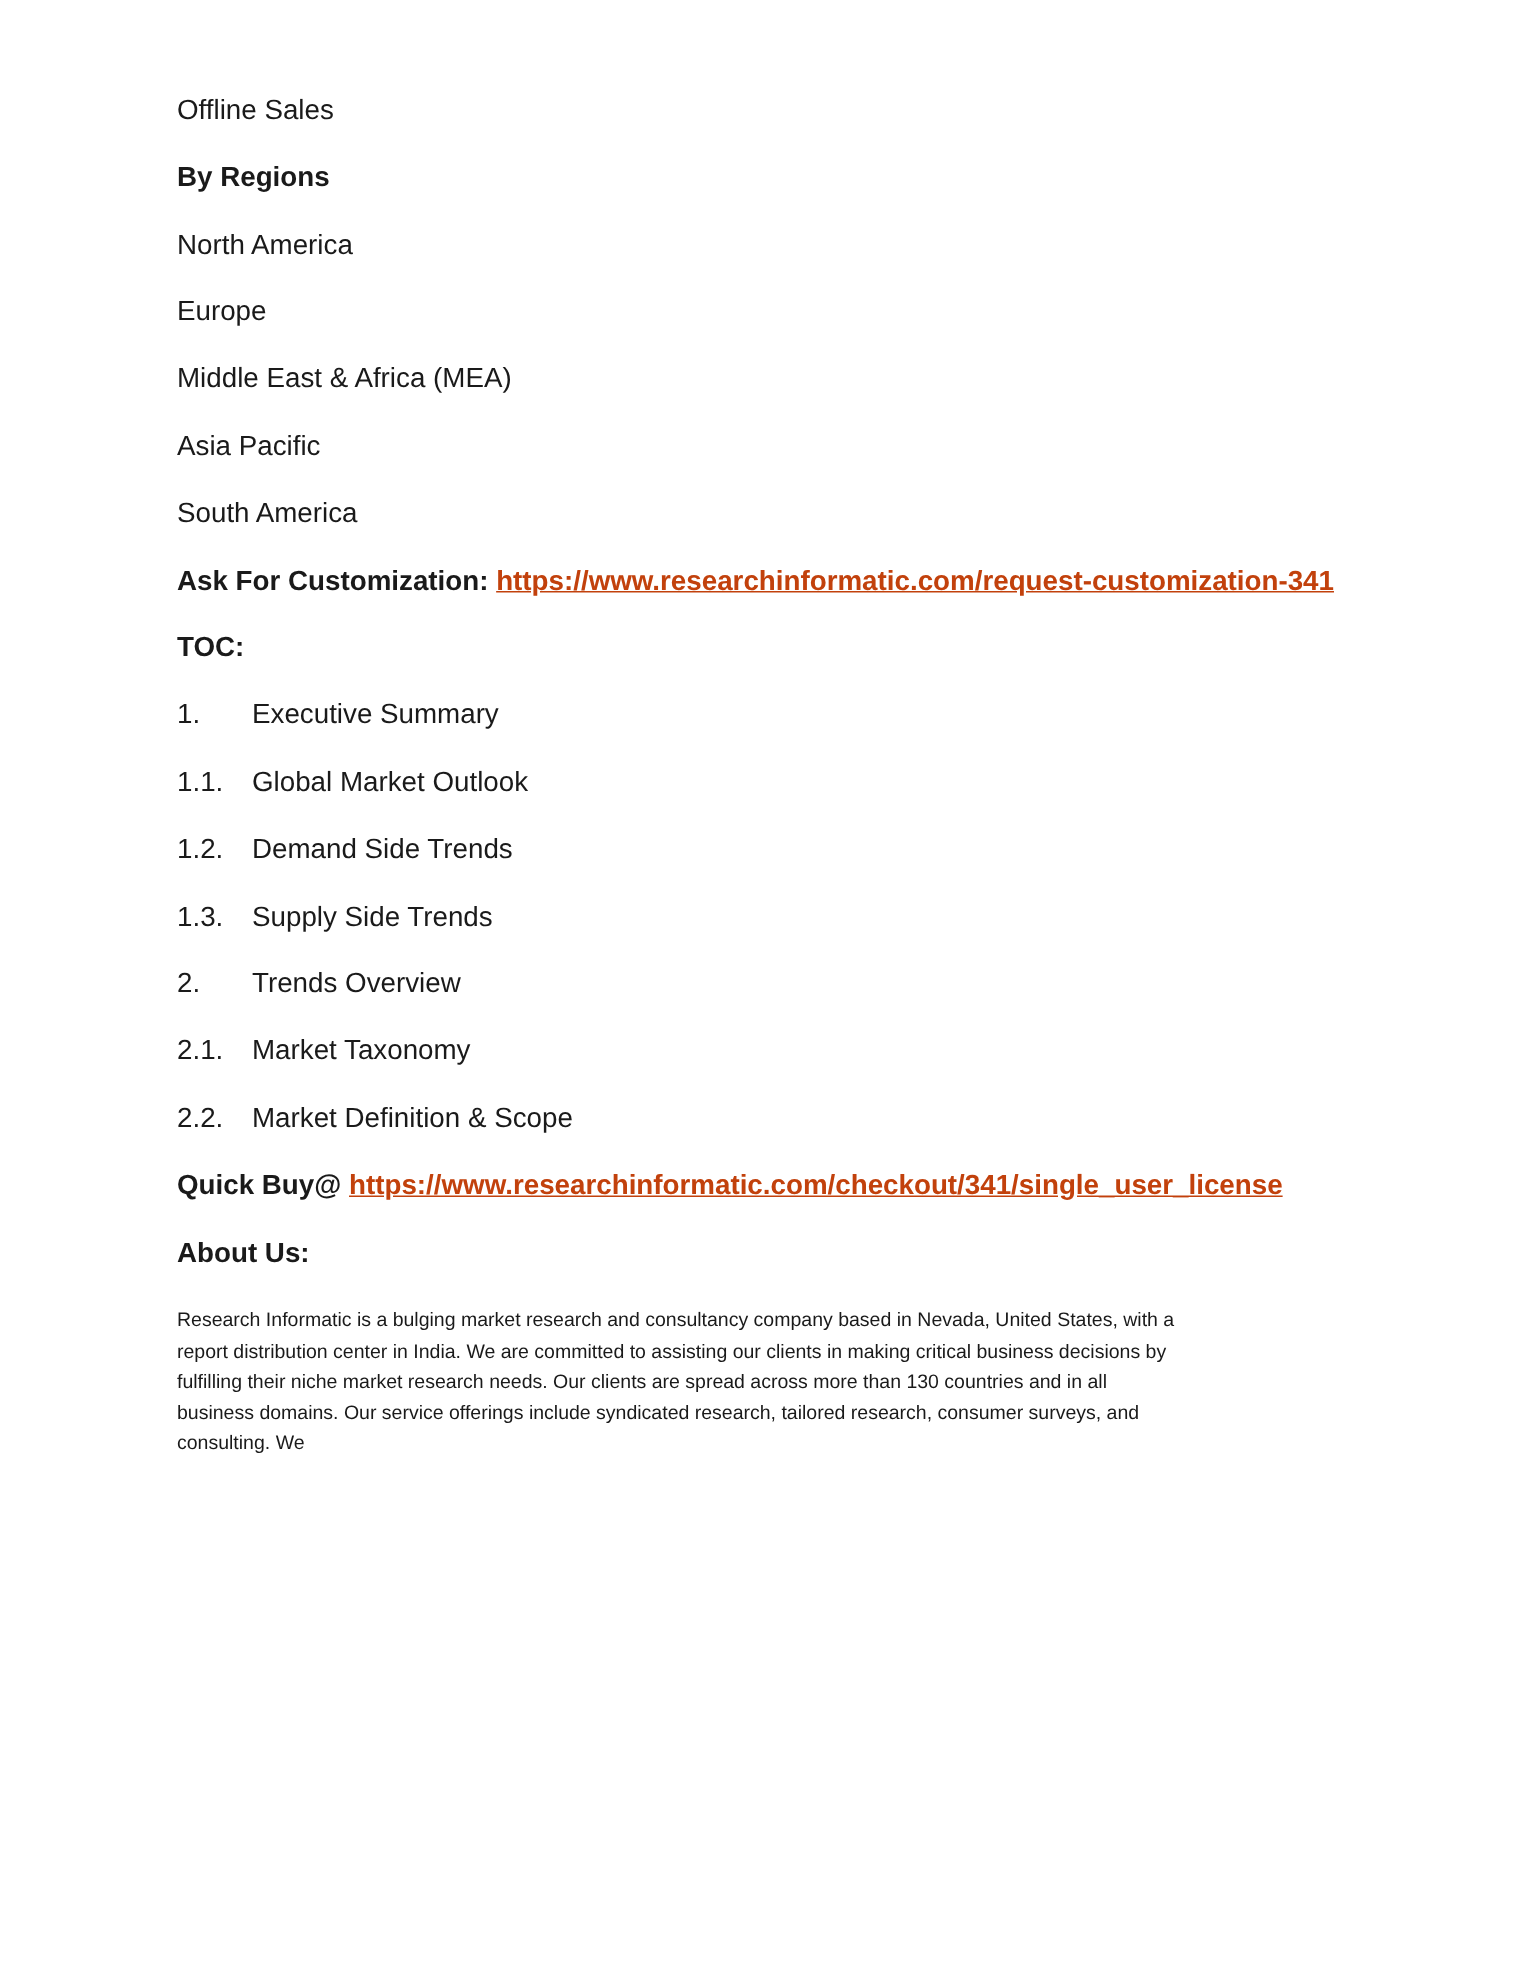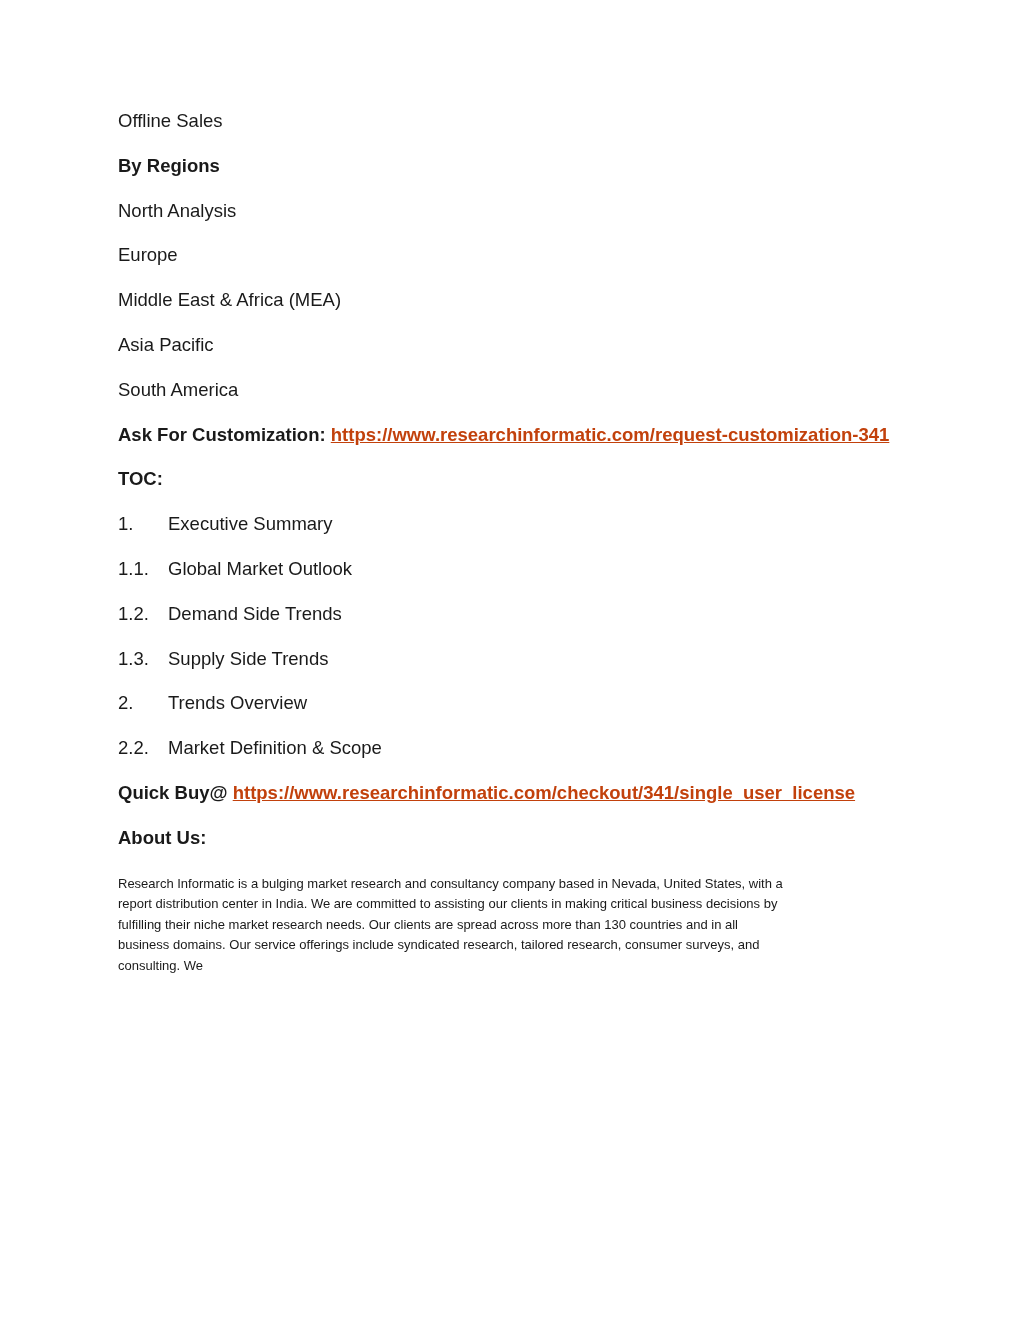--- a/index.html
+++ b/index.html
@@ -11,21 +11,21 @@
     width: 1024px;
     height: 1325px;
     font-family: "Liberation Sans", sans-serif;
     color: #000000;
   }
   .page {
     position: relative;
     width: 908px;
     height: 1325px;
     box-sizing: border-box;
-    padding: 112px 118px 0 118px;
+    padding: 64px 118px 0 118px;
   }
   .line {
     font-size: 18.5px;
     line-height: 1.0;
     margin: 0 0 26.3px 0;
     color: #1a1a1a;
     white-space: pre;
   }
   .bold {
     font-weight: bold;
@@ -64,21 +64,21 @@
     margin-top: 16px;
   }
 </style>
 </head>
 <body>
 
 <div class="page">
 
   <p class="line">Offline Sales</p>
   <p class="line bold">By Regions</p>
-  <p class="line">North Analysis</p>
+  <p class="line">North America</p>
   <p class="line">Europe</p>
   <p class="line">Middle East &amp; Africa (MEA)</p>
   <p class="line">Asia Pacific</p>
   <p class="line">South America</p>
 
   <p class="line"><span class="inline-label">Ask For Customization:</span> <a class="link" href="#">https://www.researchinformatic.com/request-customization-341</a></p>
 
   <p class="line bold">TOC:</p>
 
   <div class="toc-item">
@@ -95,20 +95,24 @@
     </div>
   <div class="toc-item">
       <span class="toc-num">1.3.</span>
       <span class="toc-text">Supply Side Trends</span>
     </div>
   <div class="toc-item">
       <span class="toc-num">2.</span>
       <span class="toc-text">Trends Overview</span>
     </div>
   <div class="toc-item">
+      <span class="toc-num">2.1.</span>
+      <span class="toc-text">Market Taxonomy</span>
+    </div>
+  <div class="toc-item">
       <span class="toc-num">2.2.</span>
       <span class="toc-text">Market Definition &amp; Scope</span>
     </div>
 
 
   <p class="line"><span class="inline-label">Quick Buy@</span> <a class="link" href="#">https://www.researchinformatic.com/checkout/341/single_user_license</a></p>
 
   <p class="line bold">About Us:</p>
 
   <p class="para">Research Informatic is a bulging market research and consultancy company based in Nevada, United States, with a report distribution center in India. We are committed to assisting our clients in making critical business decisions by fulfilling their niche market research needs. Our clients are spread across more than 130 countries and in all business domains. Our service offerings include syndicated research, tailored research, consumer surveys, and consulting. We</p>

